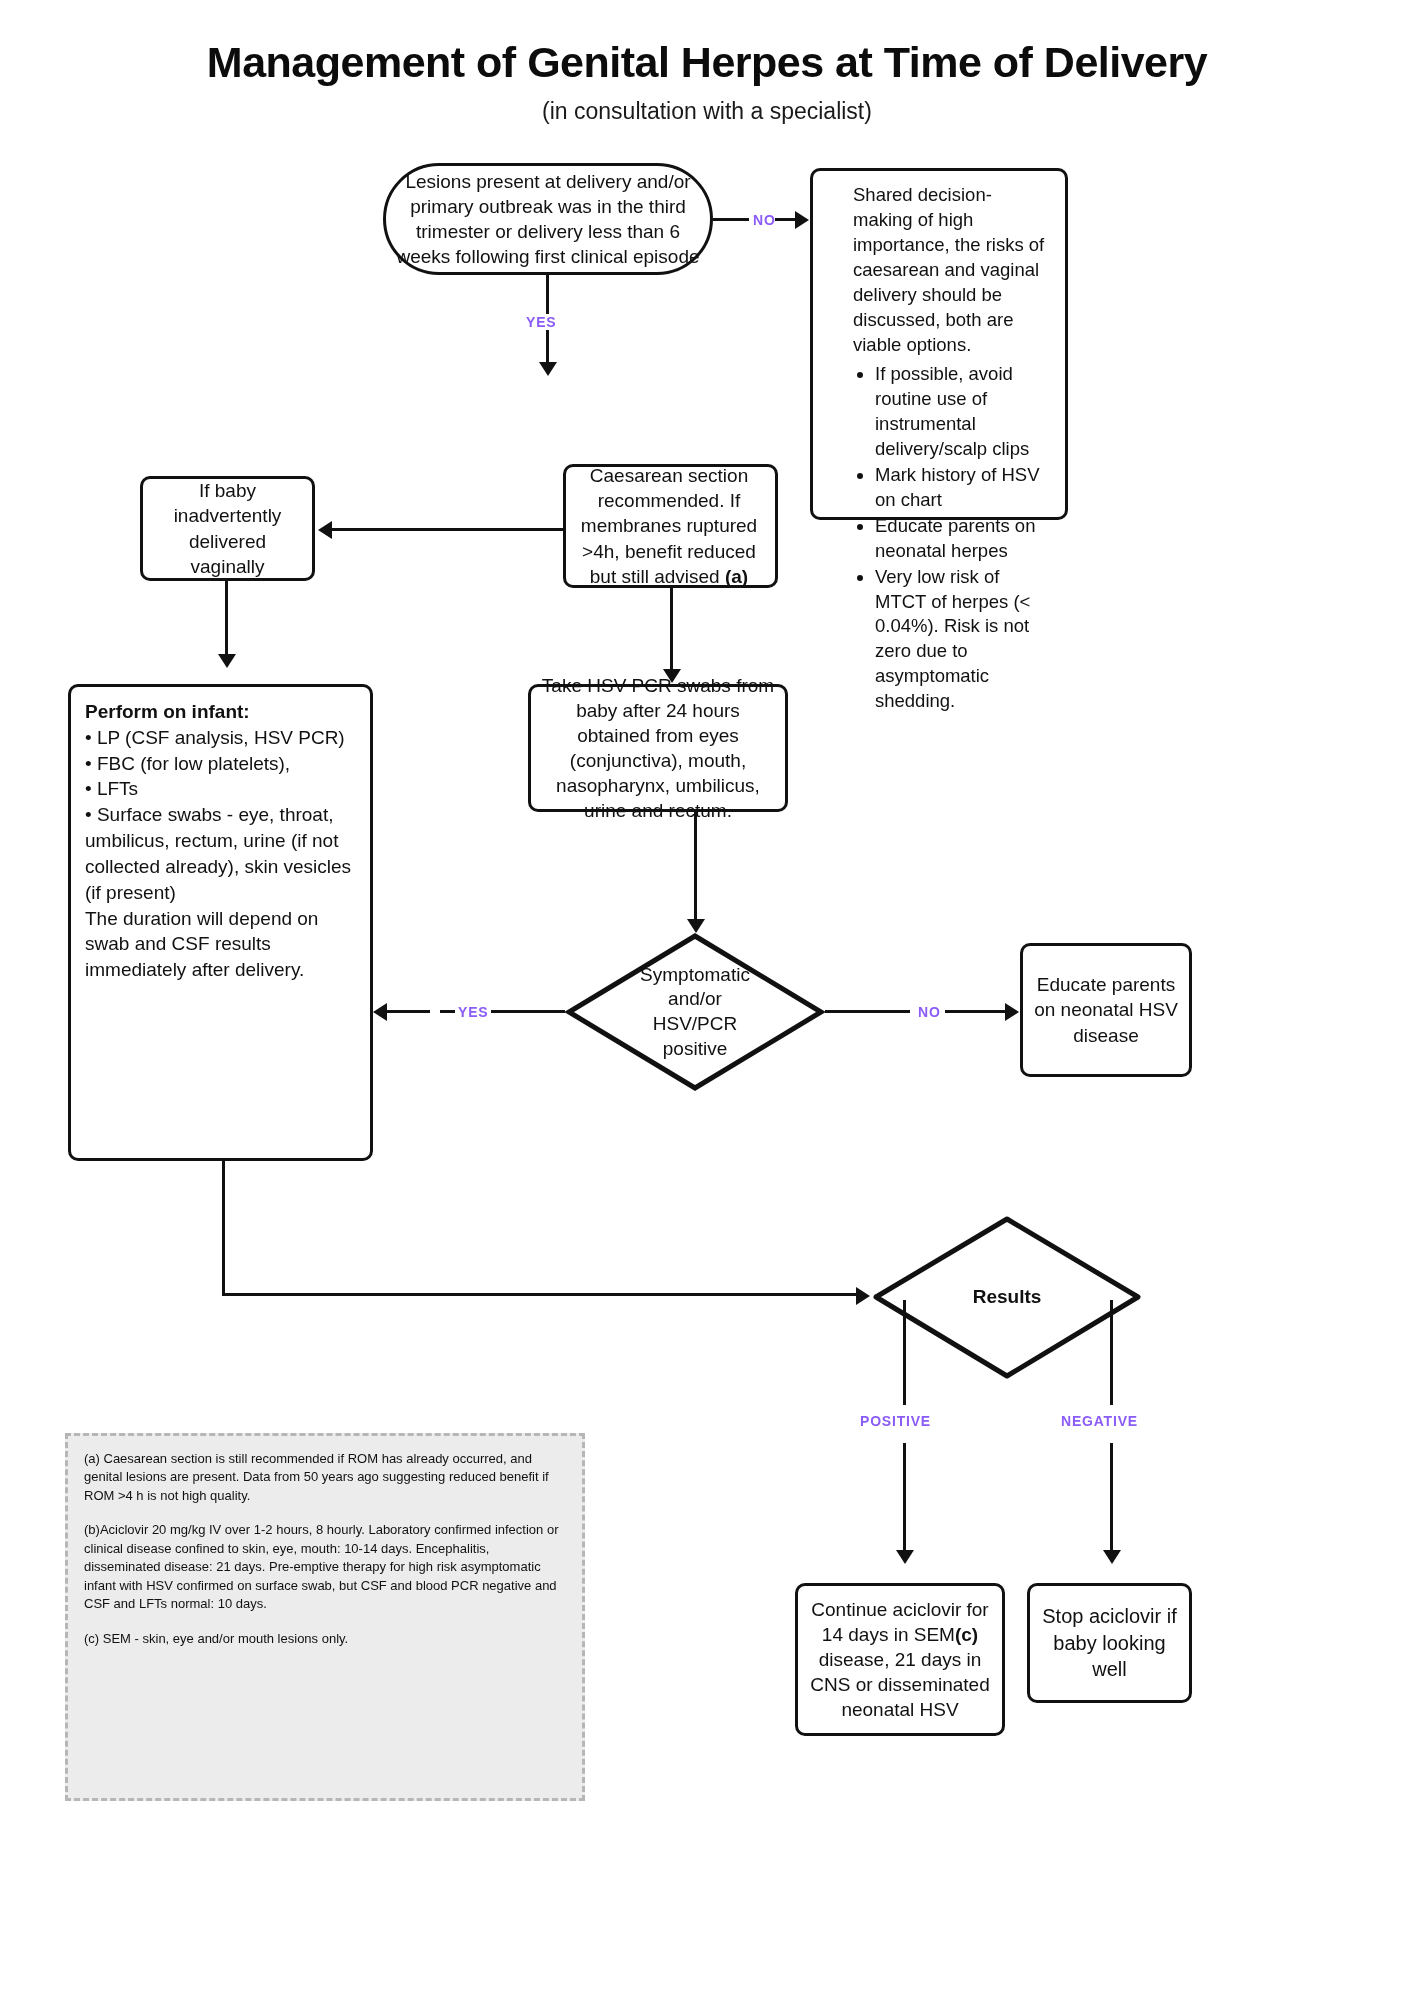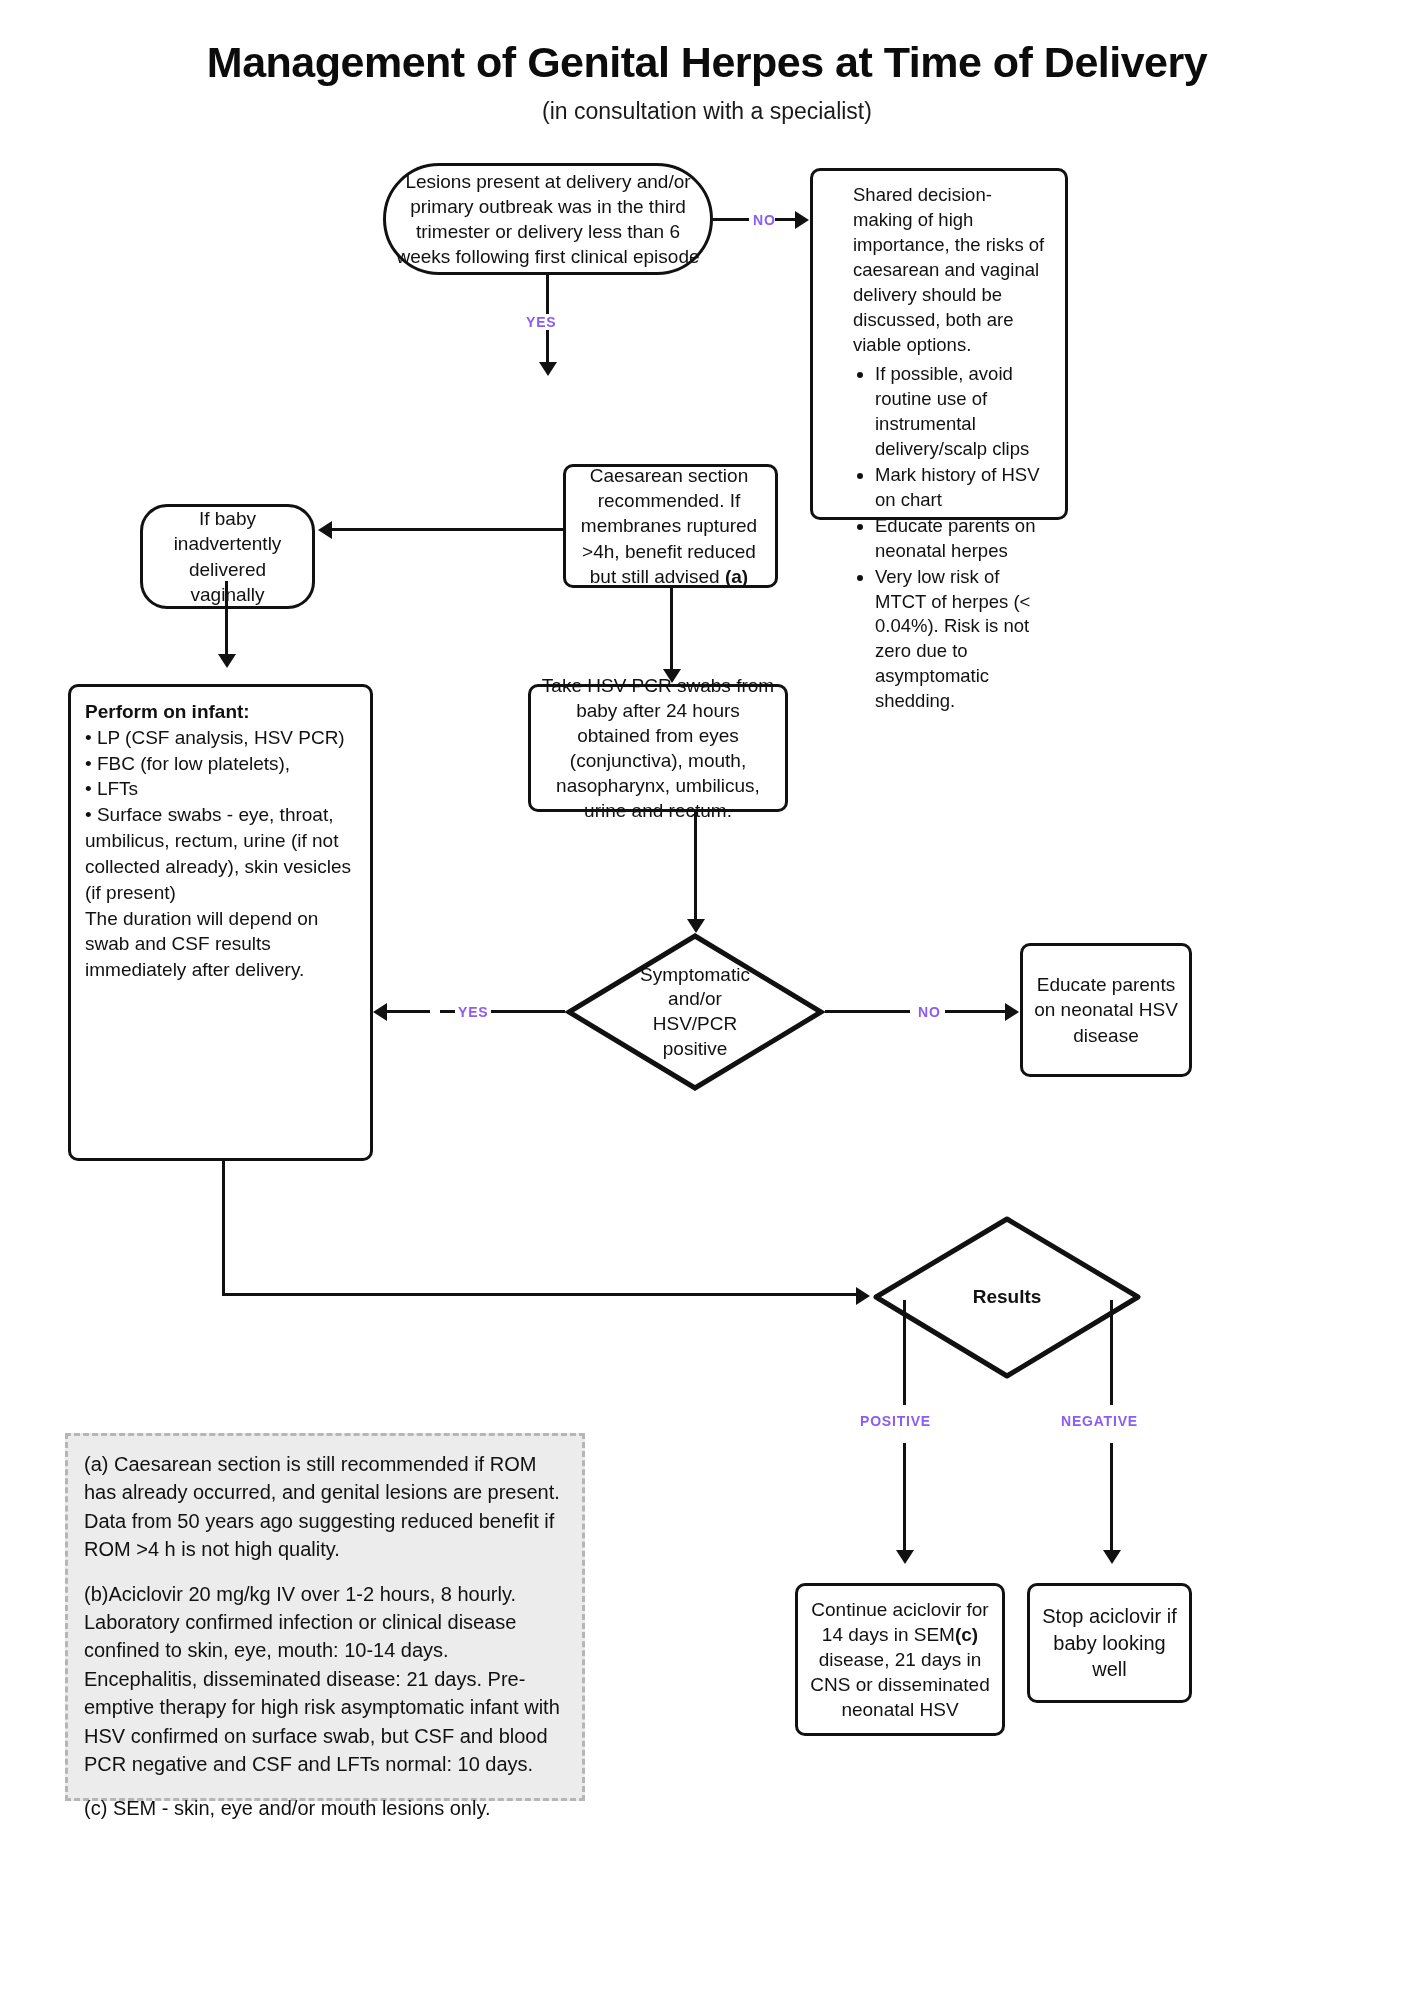--- a/index.html
+++ b/index.html
@@ -138,21 +138,21 @@
   #footnotes {
     position: absolute;
     left: 65px;
     top: 1433px;
     width: 520px;
     height: 368px;
     box-sizing: border-box;
     border: 3px dashed #b6b6b6;
     background: #ececec;
     padding: 14px 16px;
-    font-size: 20px;
+    font-size: 13px;
     line-height: 1.42;
     color: #111111;
   }
   #footnotes p { margin: 0 0 16px 0; }
   #footnotes p:last-child { margin-bottom: 0; }
 
   b { font-weight: bold; }
 </style>
 </head>
 <body>
@@ -183,21 +183,21 @@
 <div class="edge-label" style="left:523px; top:314px;">YES</div>
 <div class="arrowhead arrow-down" style="left:539px; top:362px;"></div>
 
 <div class="node rounded" style="left:563px; top:464px; width:215px; height:124px; font-size:19px;padding-left:7px;">
   <span><span>Caesarean section recommended. If membranes ruptured &gt;4h, benefit reduced but still advised </span><b>(a)</b></span>
 </div>
 
 <div class="edge edge-h" style="left:330px; top:528px; width:233px;"></div>
 <div class="arrowhead arrow-left" style="left:318px; top:521px;"></div>
 
-<div class="node rounded" style="left:140px; top:504px; width:175px; height:105px; font-size:19px;border-radius:27px;">
+<div class="node rounded" style="left:140px; top:476px; width:175px; height:105px; font-size:19px;">
   <span>If baby inadvertently delivered vaginally</span>
 </div>
 
 <div class="edge edge-v" style="left:225px; top:581px; height:76px;"></div>
 <div class="arrowhead arrow-down" style="left:218px; top:654px;"></div>
 
 <div class="edge edge-v" style="left:670px; top:588px; height:84px;"></div>
 <div class="arrowhead arrow-down" style="left:663px; top:669px;"></div>
 
 <div class="node rounded left-align" style="left:68px; top:684px; width:305px; height:477px; font-size:19px; line-height:1.36; flex-direction:column;">

